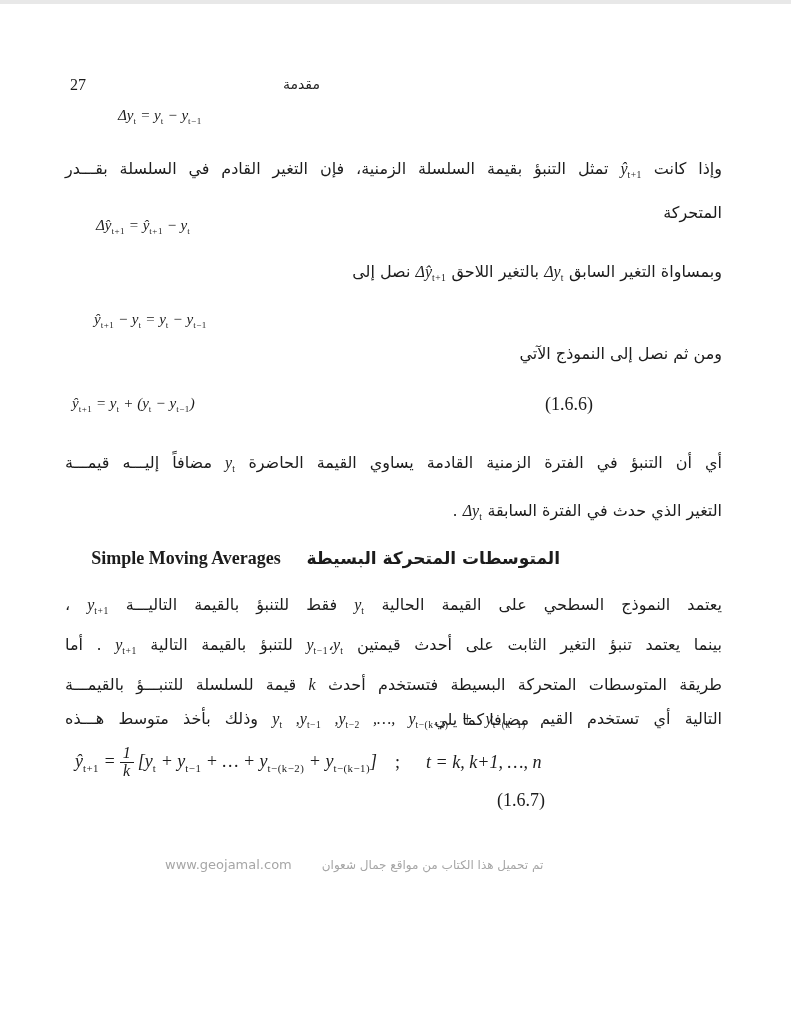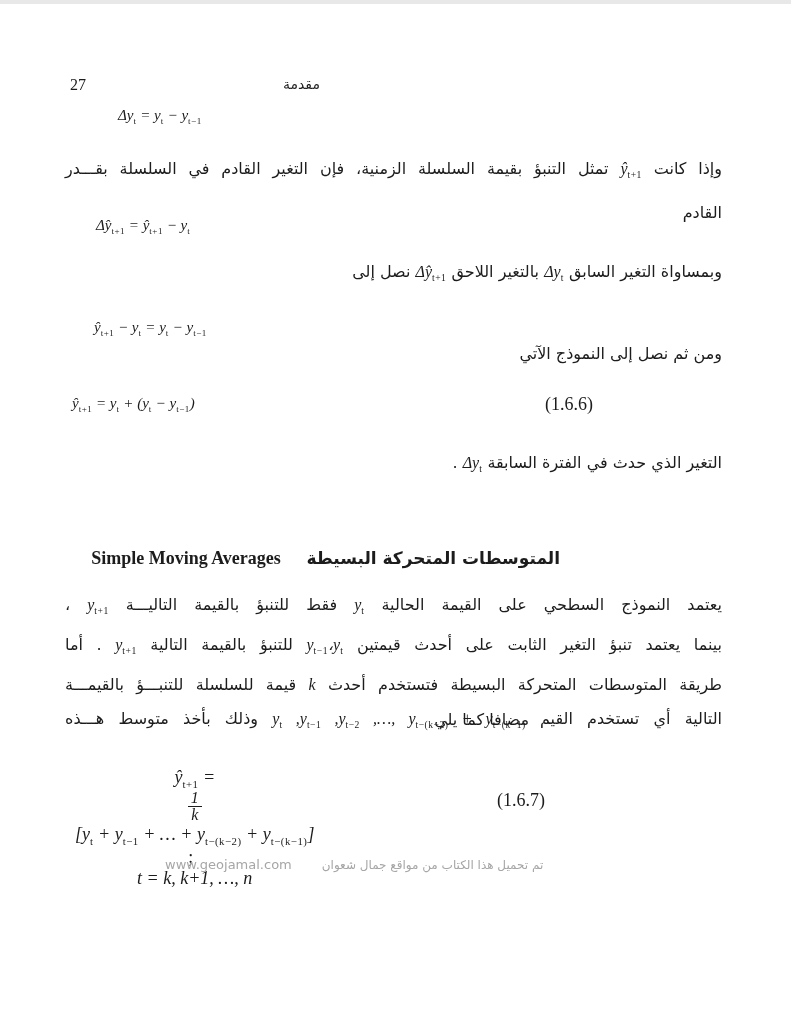--- a/index.html
+++ b/index.html
@@ -52,31 +52,31 @@
   }
   .m sub{font-size:0.6em;font-style:normal;letter-spacing:0.5px;}
   .eq{
     position:absolute;
     font-size:18px;
     font-family:"Liberation Serif", serif;
   }
   .eq .m{font-size:15px;}
   .eq1{left:118px;top:100px;}
   .eq2{left:96px;top:210px;}
-  .eq3{left:94px;top:312px;}
+  .eq3{left:94px;top:304px;}
   .eqrow{position:absolute;left:0;top:388px;width:655px;height:26px;}
   .eqrow .formula{position:absolute;left:72px;top:0;}
   .eq-number{
     position:absolute;
     font-family:"Liberation Serif", serif;
     font-size:18px;font-style:normal;
   }
   .num166{left:545px;top:2px;}
   .num167{left:497px;top:786px;}
-  .eq167{left:75px;top:763px;height:52px;display:flex;align-items:center;flex-direction:column;}
+  .eq167{left:75px;top:732px;height:52px;display:flex;align-items:center;}
   .eq167 .m{font-size:18px;}
   .frac{
     display:inline-flex;flex-direction:column;align-items:center;
     vertical-align:middle;margin:0 4px;
     font-family:"Liberation Serif", serif;font-style:italic;
     line-height:1.05;font-size:16px;
   }
   .frac .num{border-bottom:1px solid #1c1c1c;padding:0 3px;}
   .frac .den{padding:0 3px;}
   .eq167 .cond-sep{margin:0 26px 0 18px;font-style:normal;}
@@ -105,37 +105,38 @@
 
 <div class="page">
 
   <div class="page-num">27</div>
   <div class="header-title">مقدمة</div>
 
   <div class="eq eq1"><span class="m" dir="ltr">Δy<sub>t</sub> = y<sub>t</sub> − y<sub>t−1</sub></span></div>
 
   <div class="para p1">
       <div class="pline just">وإذا كانت <span class="m" dir="ltr">ŷ<sub>t+1</sub></span> تمثل التنبؤ بقيمة السلسلة الزمنية، فإن التغير القادم في السلسلة بقـــدر</div>
-      <div class="pline">القادم</div>
+      <div class="pline">المتحركة</div>
     </div>
 
   <div class="eq eq2"><span class="m" dir="ltr">Δ̂y<sub>t+1</sub> = ŷ<sub>t+1</sub> − y<sub>t</sub></span></div>
 
   <div class="sent s1">وبمساواة التغير السابق <span class="m" dir="ltr">Δy<sub>t</sub></span> بالتغير اللاحق <span class="m" dir="ltr">Δ̂y<sub>t+1</sub></span> نصل إلى</div>
 
   <div class="eq eq3"><span class="m" dir="ltr">ŷ<sub>t+1</sub> − y<sub>t</sub> = y<sub>t</sub> − y<sub>t−1</sub></span></div>
 
   <div class="sent s2">ومن ثم نصل إلى النموذج الآتي</div>
 
   <div class="eqrow">
     <span class="formula eq" style="position:absolute;"><span class="m" dir="ltr">ŷ<sub>t+1</sub> = y<sub>t</sub> + (y<sub>t</sub> − y<sub>t−1</sub>)</span></span>
     <span class="eq-number num166">(1.6.6)</span>
   </div>
 
   <div class="para p2">
+      <div class="pline just">أي أن التنبؤ في الفترة الزمنية القادمة يساوي القيمة الحاضرة <span class="m" dir="ltr">y<sub>t</sub></span> مضافاً إليـــه قيمـــة</div>
       <div class="pline">التغير الذي حدث في الفترة السابقة <span class="m" dir="ltr">Δy<sub>t</sub></span> .</div>
     </div>
 
   <div class="section-heading">
     <span class="ar">المتوسطات المتحركة البسيطة</span>
     <span class="en">Simple Moving Averages</span>
   </div>
 
   <div class="para p3">
       <div class="pline just">يعتمد النموذج السطحي على القيمة الحالية <span class="m" dir="ltr">y<sub>t</sub></span> فقط للتنبؤ بالقيمة التاليـــة <span class="m" dir="ltr">y<sub>t+1</sub></span> ،</div>

